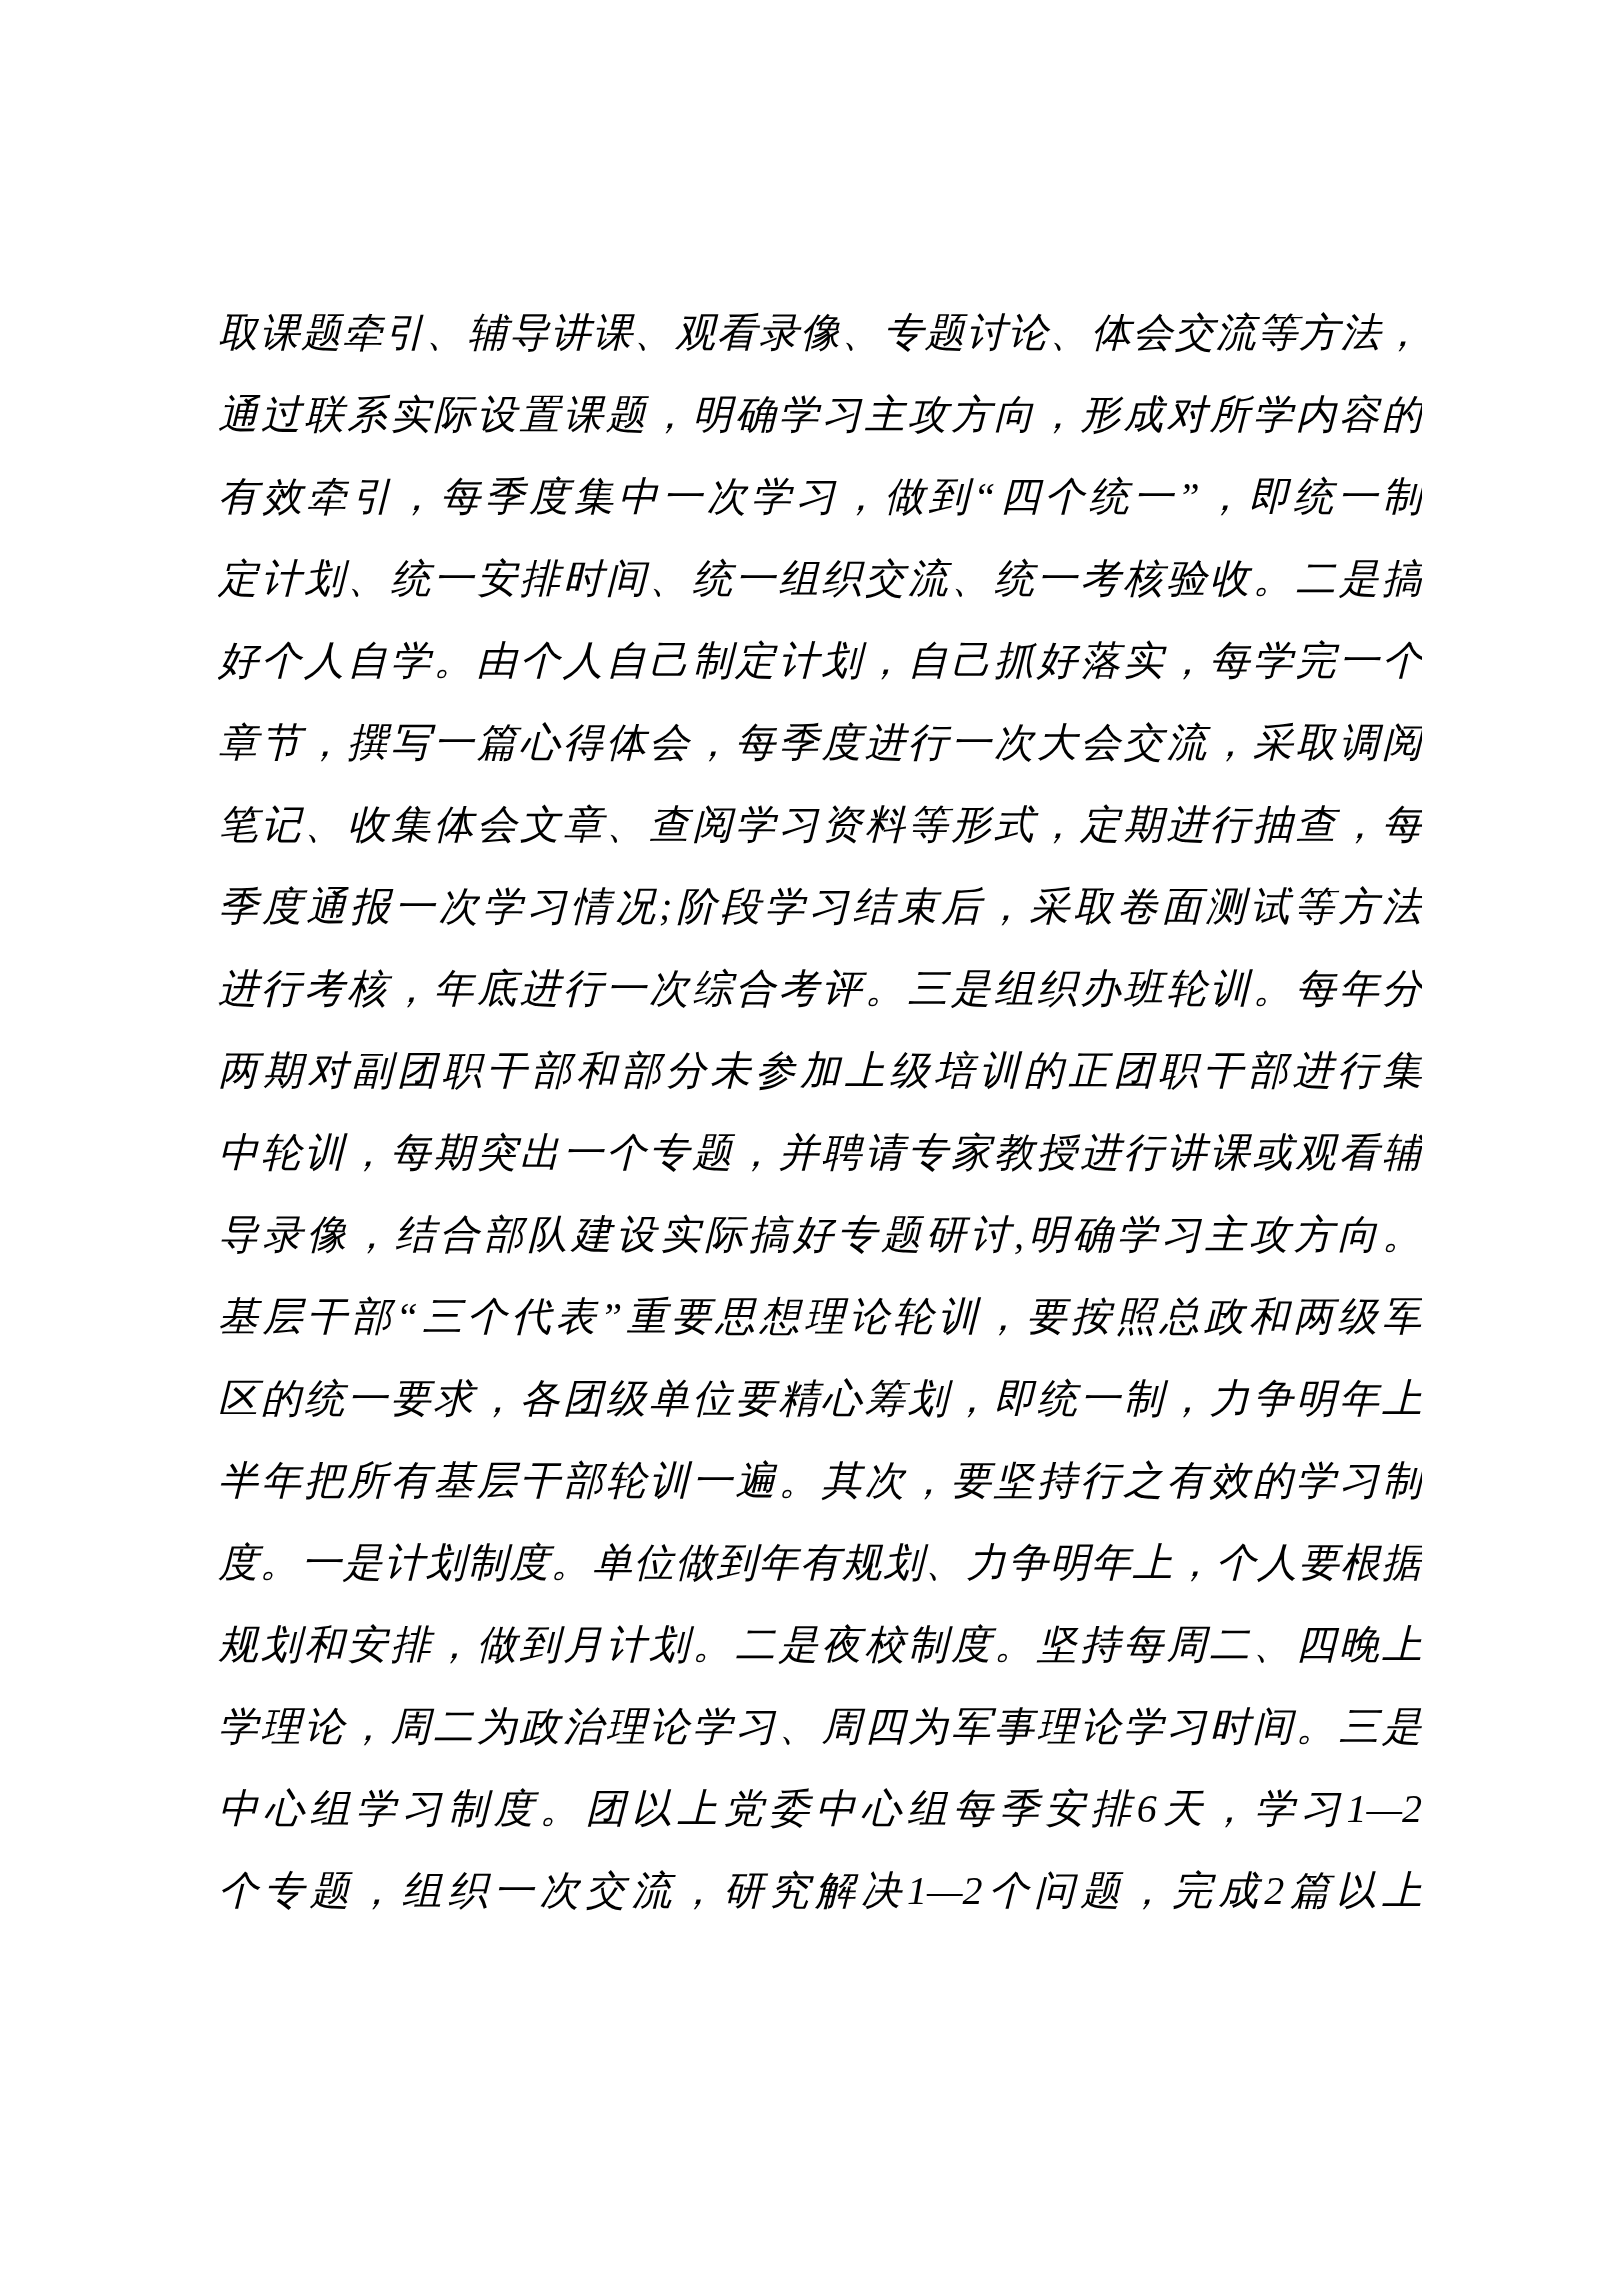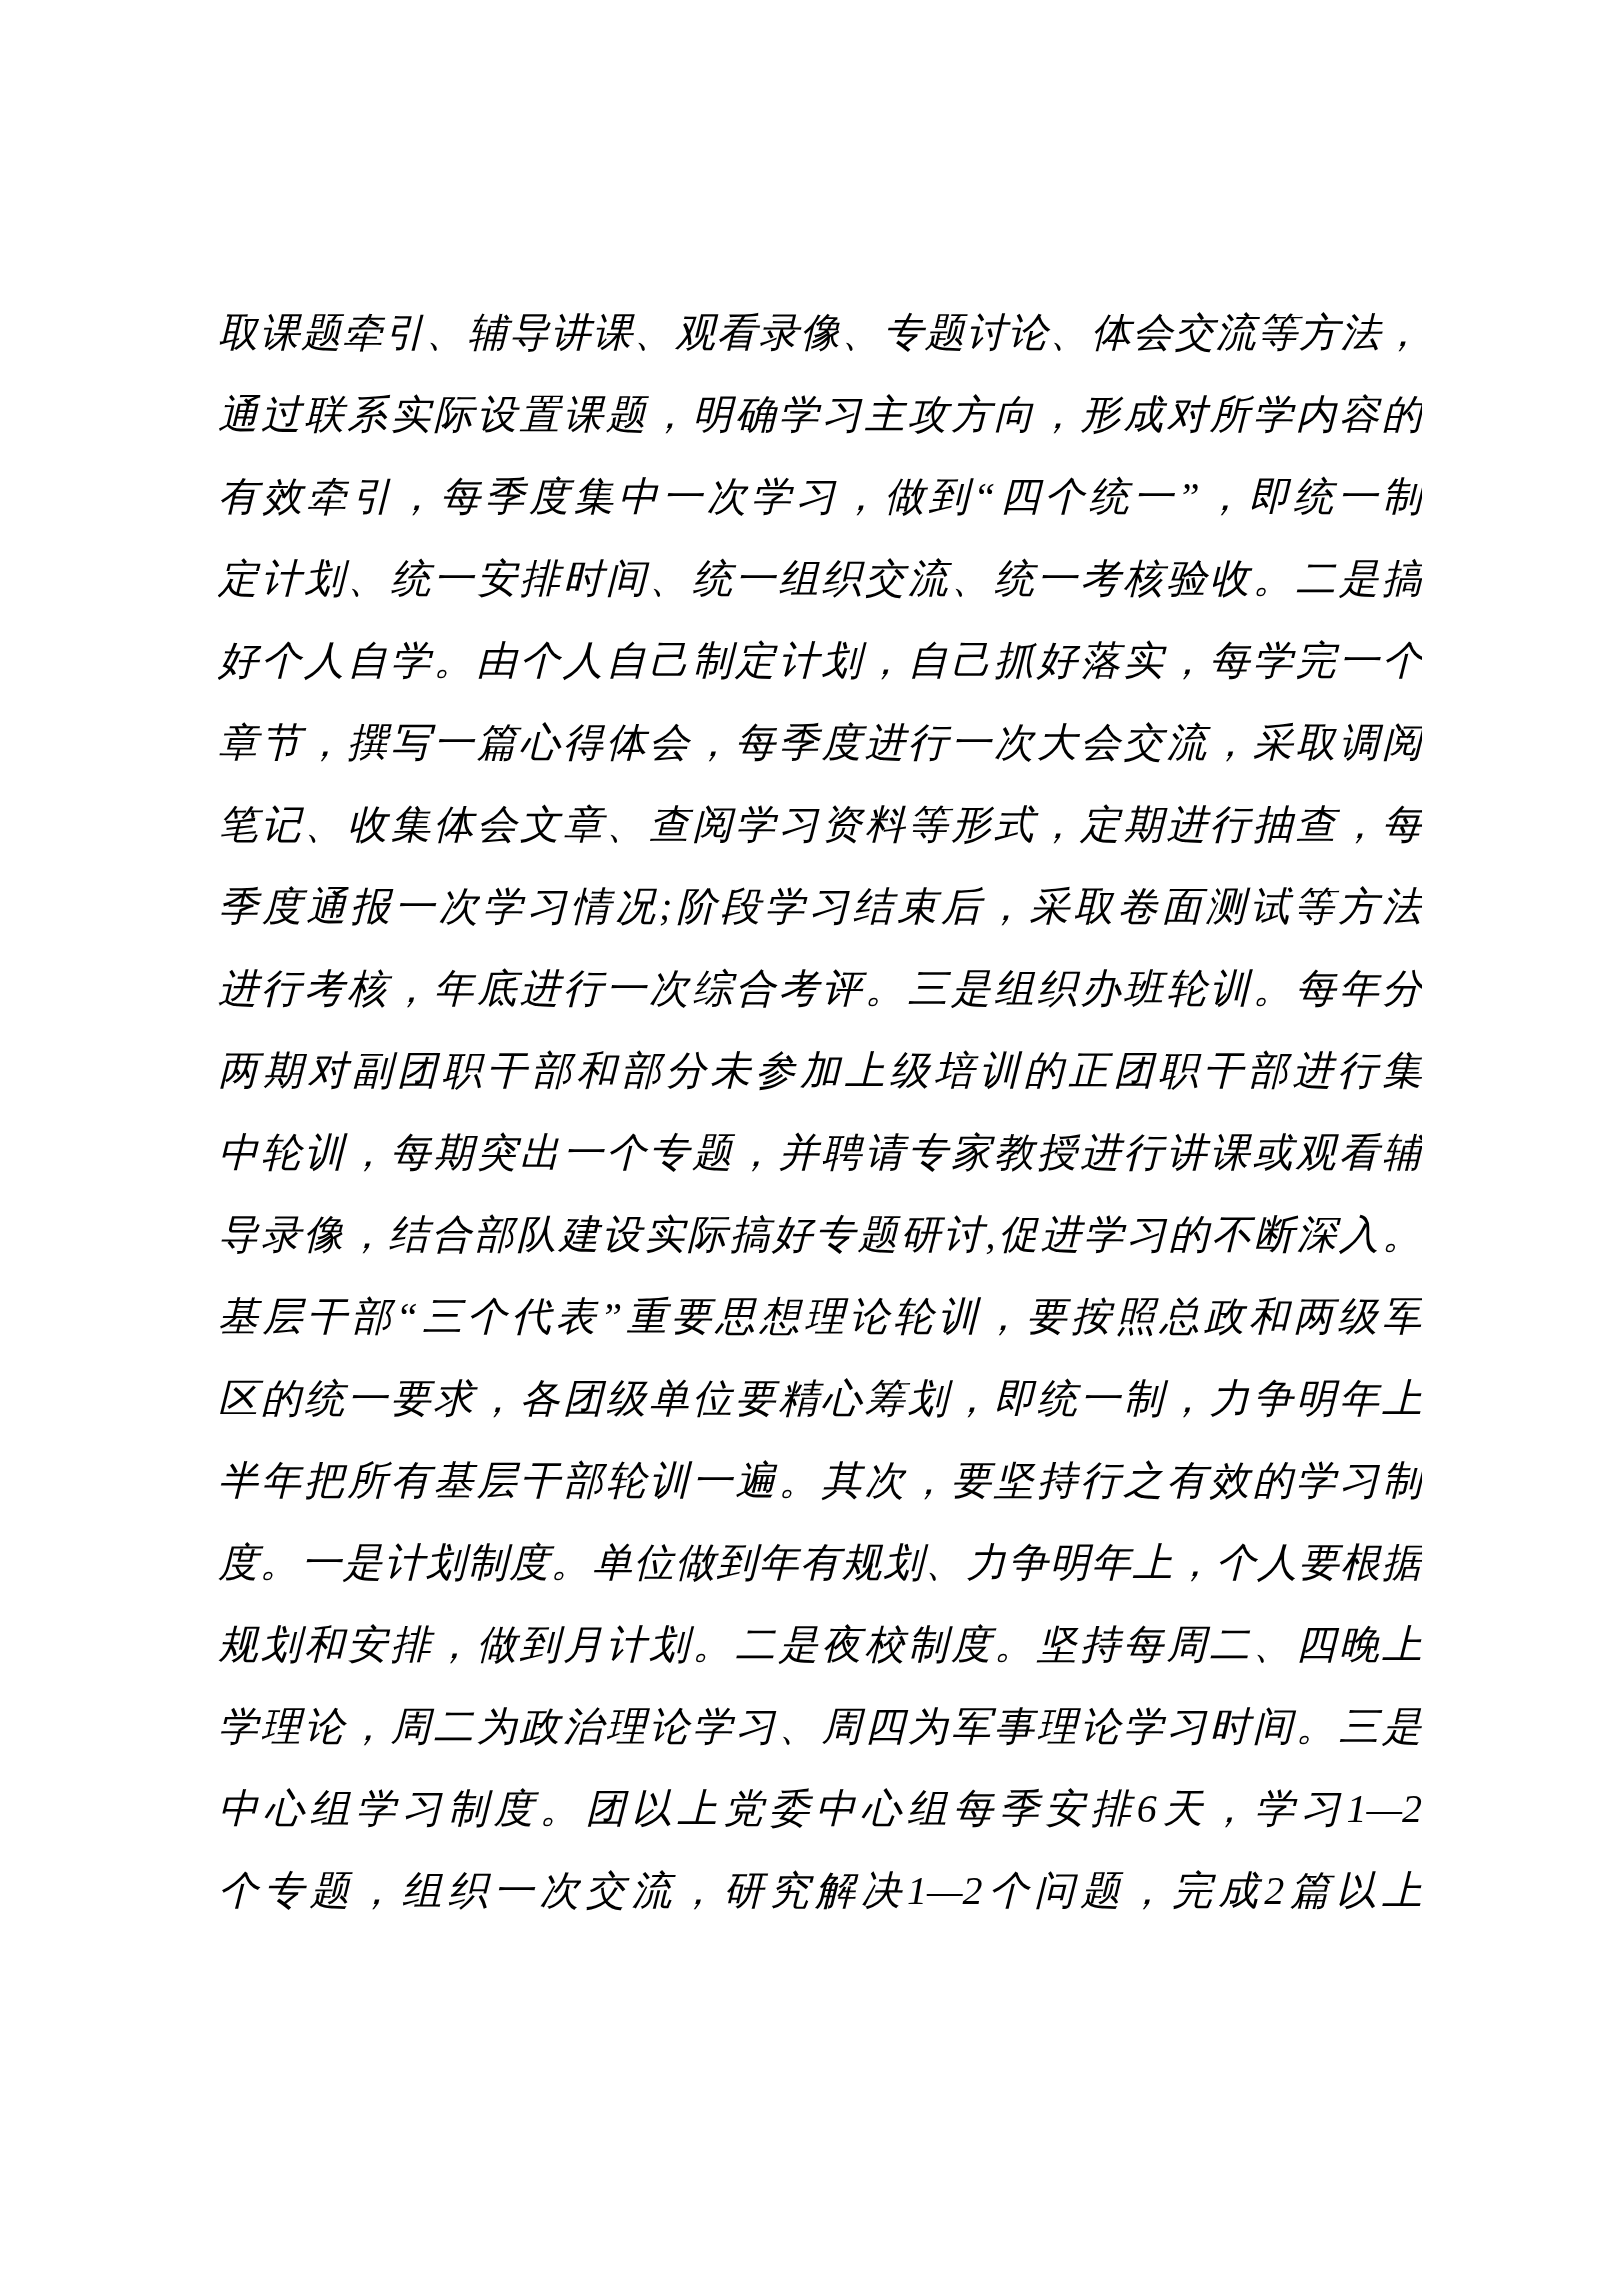--- a/index.html
+++ b/index.html
@@ -56,21 +56,21 @@
       <div class="line">通过联系实际设置课题，明确学习主攻方向，形成对所学内容的</div>
       <div class="line">有效牵引，每季度集中一次学习，做到“四个统一”，即统一制</div>
       <div class="line">定计划、统一安排时间、统一组织交流、统一考核验收。二是搞</div>
       <div class="line">好个人自学。由个人自己制定计划，自己抓好落实，每学完一个</div>
       <div class="line">章节，撰写一篇心得体会，每季度进行一次大会交流，采取调阅</div>
       <div class="line">笔记、收集体会文章、查阅学习资料等形式，定期进行抽查，每</div>
       <div class="line">季度通报一次学习情况;阶段学习结束后，采取卷面测试等方法</div>
       <div class="line">进行考核，年底进行一次综合考评。三是组织办班轮训。每年分</div>
       <div class="line">两期对副团职干部和部分未参加上级培训的正团职干部进行集</div>
       <div class="line">中轮训，每期突出一个专题，并聘请专家教授进行讲课或观看辅</div>
-      <div class="line">导录像，结合部队建设实际搞好专题研讨,促进学习的不断深入。</div>
+      <div class="line">导录像，结合部队建设实际搞好专题研讨,明确学习主攻方向。</div>
       <div class="line">基层干部“三个代表”重要思想理论轮训，要按照总政和两级军</div>
       <div class="line">区的统一要求，各团级单位要精心筹划，即统一制，力争明年上</div>
       <div class="line">半年把所有基层干部轮训一遍。其次，要坚持行之有效的学习制</div>
       <div class="line">度。一是计划制度。单位做到年有规划、力争明年上，个人要根据</div>
       <div class="line">规划和安排，做到月计划。二是夜校制度。坚持每周二、四晚上</div>
       <div class="line">学理论，周二为政治理论学习、周四为军事理论学习时间。三是</div>
       <div class="line">中心组学习制度。团以上党委中心组每季安排6天，学习1—2</div>
       <div class="line">个专题，组织一次交流，研究解决1—2个问题，完成2篇以上</div>
     </div>
   <div class="footer">

